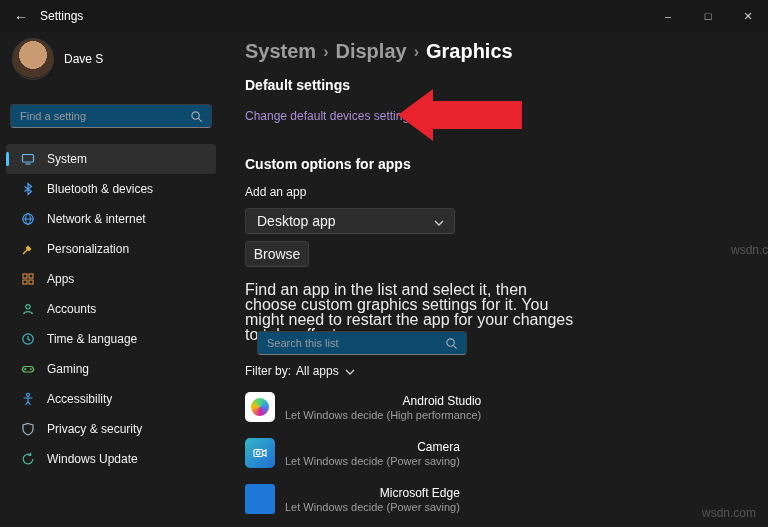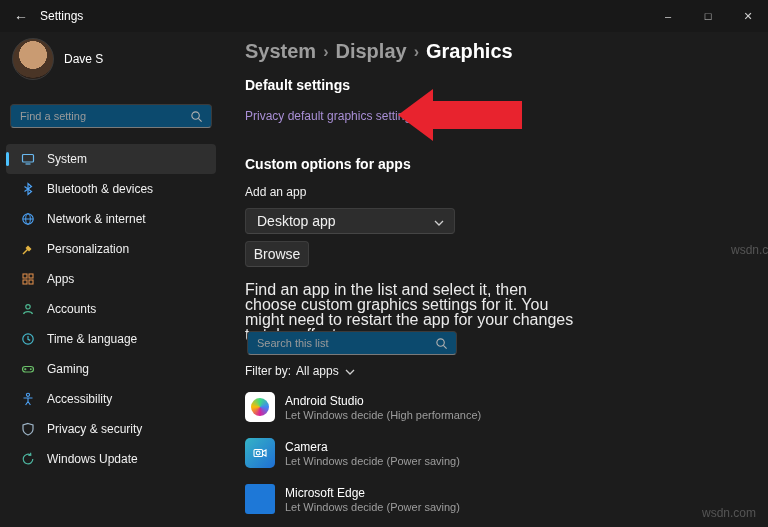--- a/index.html
+++ b/index.html
@@ -62,33 +62,33 @@
   .arrow-tail { position:absolute; left:186px; top:69px; width:91px; height:28px; background:#e8232e; }
   .label { position:absolute; left:0; font-size:12px; color:#f0f0f0; }
   .control {
     position:absolute; left:0; height:26px; background:#2d2d2d; border:1px solid #3d3d3d;
     border-bottom-color:#454545; border-radius:4px; display:flex; align-items:center;
     font-size:14px; color:#f0f0f0; cursor:pointer;
   }
   .dropdown { top:176px; width:210px; justify-content:space-between; padding:0 10px 0 11px; }
   .btn { top:209px; width:64px; justify-content:center; }
   .desc { position:absolute; left:0; top:250px; width:332px; font-size:16px; line-height:15px; color:#ebebeb; }
-  .listsearch { position:absolute; left:2px; top:299px; width:210px; }
+  .listsearch { position:absolute; left:12px; top:299px; width:210px; }
   .listsearch .searchbox { position:static; width:210px; }
   .filter-row { position:absolute; left:0; top:332px; display:flex; align-items:center; gap:5px; font-size:12px; color:#f0f0f0; }
   .filter-dd { display:flex; align-items:center; gap:6px; cursor:pointer; }
   .apps { position:absolute; left:0; top:360px; display:flex; flex-direction:column; gap:16px; }
   .app-row { display:flex; align-items:center; gap:10px; height:30px; cursor:pointer; }
   .app-ic { width:30px; height:30px; border-radius:5px; flex:0 0 auto; display:flex; align-items:center; justify-content:center; }
   .ic-studio { background:#ffffff; }
   .ic-studio i { display:block; width:18px; height:18px; border-radius:50%;
     background:conic-gradient(#3ddc84,#4285f4,#d6219c,#fbbc05,#3ddc84); }
   .ic-camera { background:linear-gradient(135deg,#35b3c6,#1f6fd4); }
   .ic-edge { background:#1e78d7; border-radius:3px; }
-  .app-texts { display:flex; flex-direction:column; gap:1px; }
+  .app-texts { display:flex; flex-direction:column; gap:1px;text-align:right; }
   .app-name { font-size:12px; color:#ffffff; }
   .app-status { font-size:11px; color:#9d9d9d; }
   
   .wm { position:absolute; font-size:12px; color:rgba(190,190,190,0.35); pointer-events:none; }
   .wm.mid { left:731px; top:243px; }
   .wm.bottom { left:702px; top:506px; }
 </style>
 </head>
 <body>
 
@@ -226,21 +226,21 @@
   </div>
 
   <div class="main">
 
     <div class="breadcrumb">
       <span class="crumb">System</span><span class="crumb-sep">›</span><span class="crumb">Display</span><span class="crumb-sep">›</span><span class="crumb current">Graphics</span>
     </div>
 
     <div class="h2" style="top:45px;">Default settings</div>
 
-    <span class="link">Privacy default graphics settings</span>
+    <span class="link">Change default devices settings</span>
 
     <div class="arrow-head"></div>
     <div class="arrow-tail"></div>
 
     <div class="h2" style="top:124px;">Custom options for apps</div>
 
     <div class="label" style="top:153px;">Add an app</div>
 
     <div class="control dropdown">
       <span>Desktop app</span>

